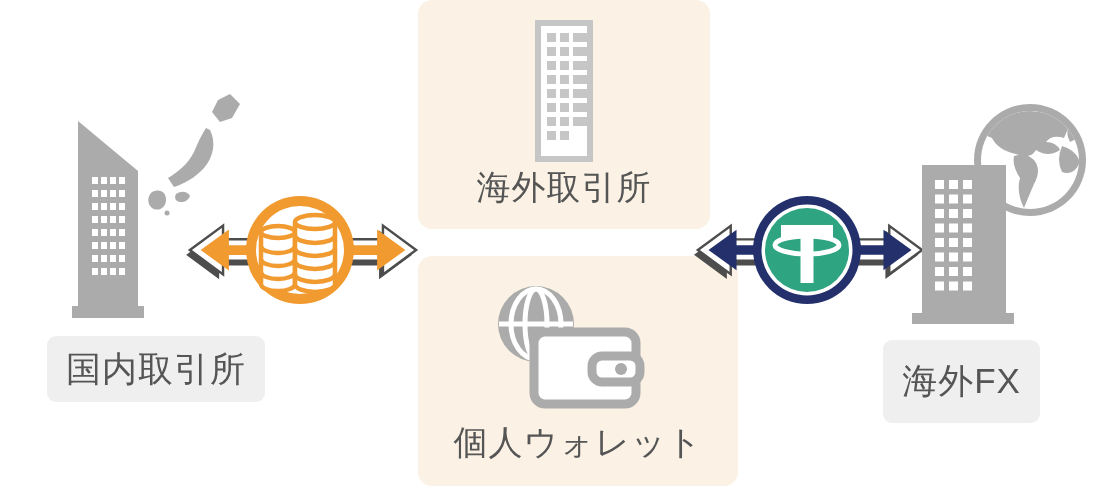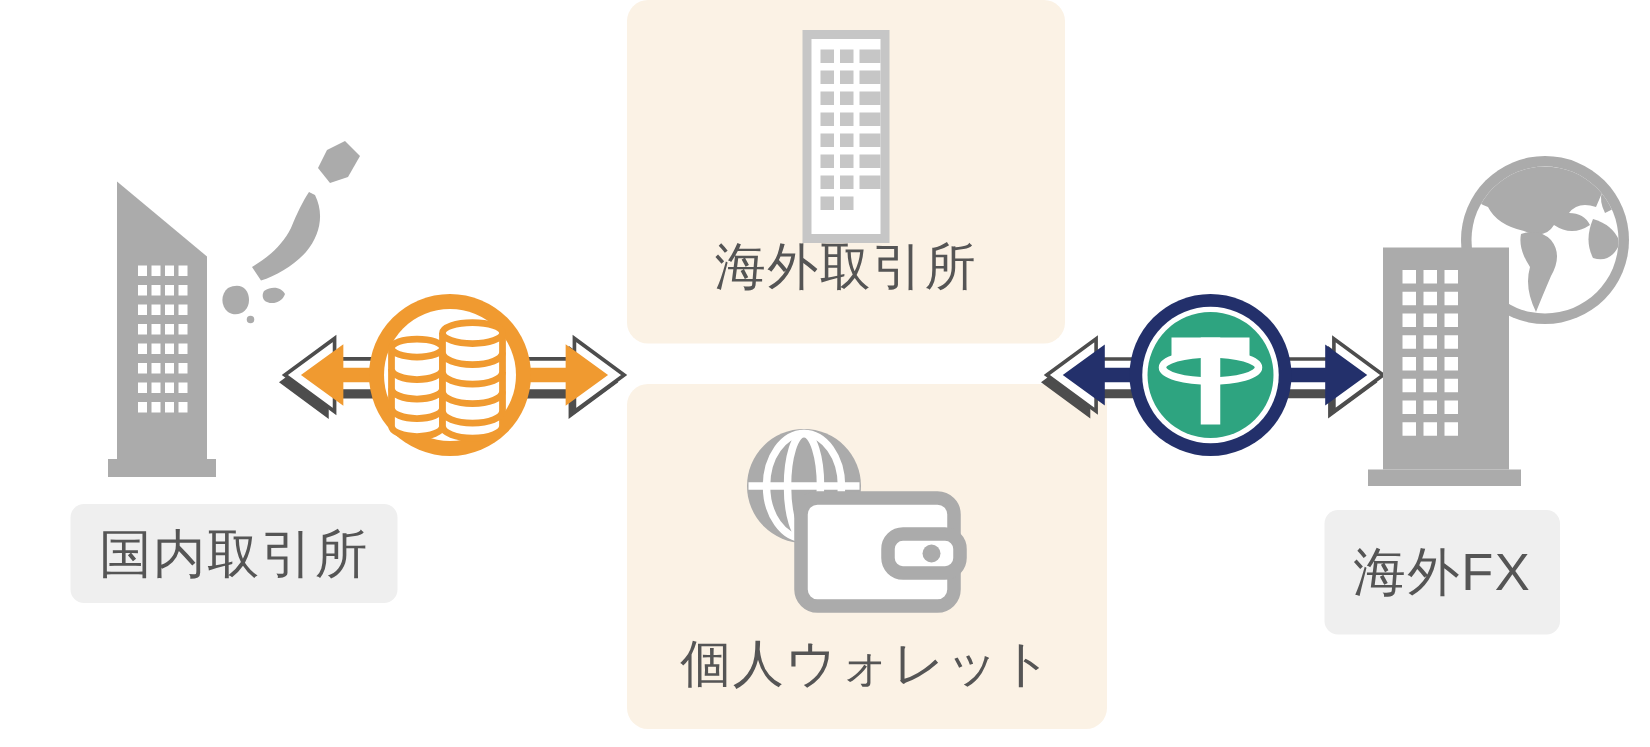--- a/index.html
+++ b/index.html
@@ -141,21 +141,21 @@
         <rect x="12" y="83" width="9" height="9"></rect>
           <rect x="25" y="83" width="9" height="9"></rect>
           <rect x="38" y="83" width="14" height="9"></rect>
         <rect x="12" y="97" width="9" height="9"></rect>
           <rect x="25" y="97" width="9" height="9"></rect>
           <rect x="38" y="97" width="14" height="9"></rect>
         <rect x="12" y="111" width="9" height="9"></rect>
           <rect x="25" y="111" width="9" height="9"></rect>
       </g>
     </svg>
-    <div class="box-caption" style="bottom:28px;">海外取引所</div>
+    <div class="box-caption" style="bottom:18px;">海外取引所</div>
   </div>
 
   <div class="abs cream-box" style="left:418px;top:256px;width:320px;height:230px;">
     <svg class="abs" style="left:76px;top:26px;" width="150" height="128" viewBox="0 0 150 128" aria-hidden="true">
 
       <g>
         <circle class="fill-gray" cx="42" cy="42" r="38"></circle>
         <g fill="none" stroke="#FFFFFF" stroke-width="5">
           <ellipse cx="42" cy="42" rx="11" ry="35"></ellipse>
           <ellipse cx="42" cy="42" rx="25" ry="35"></ellipse>

